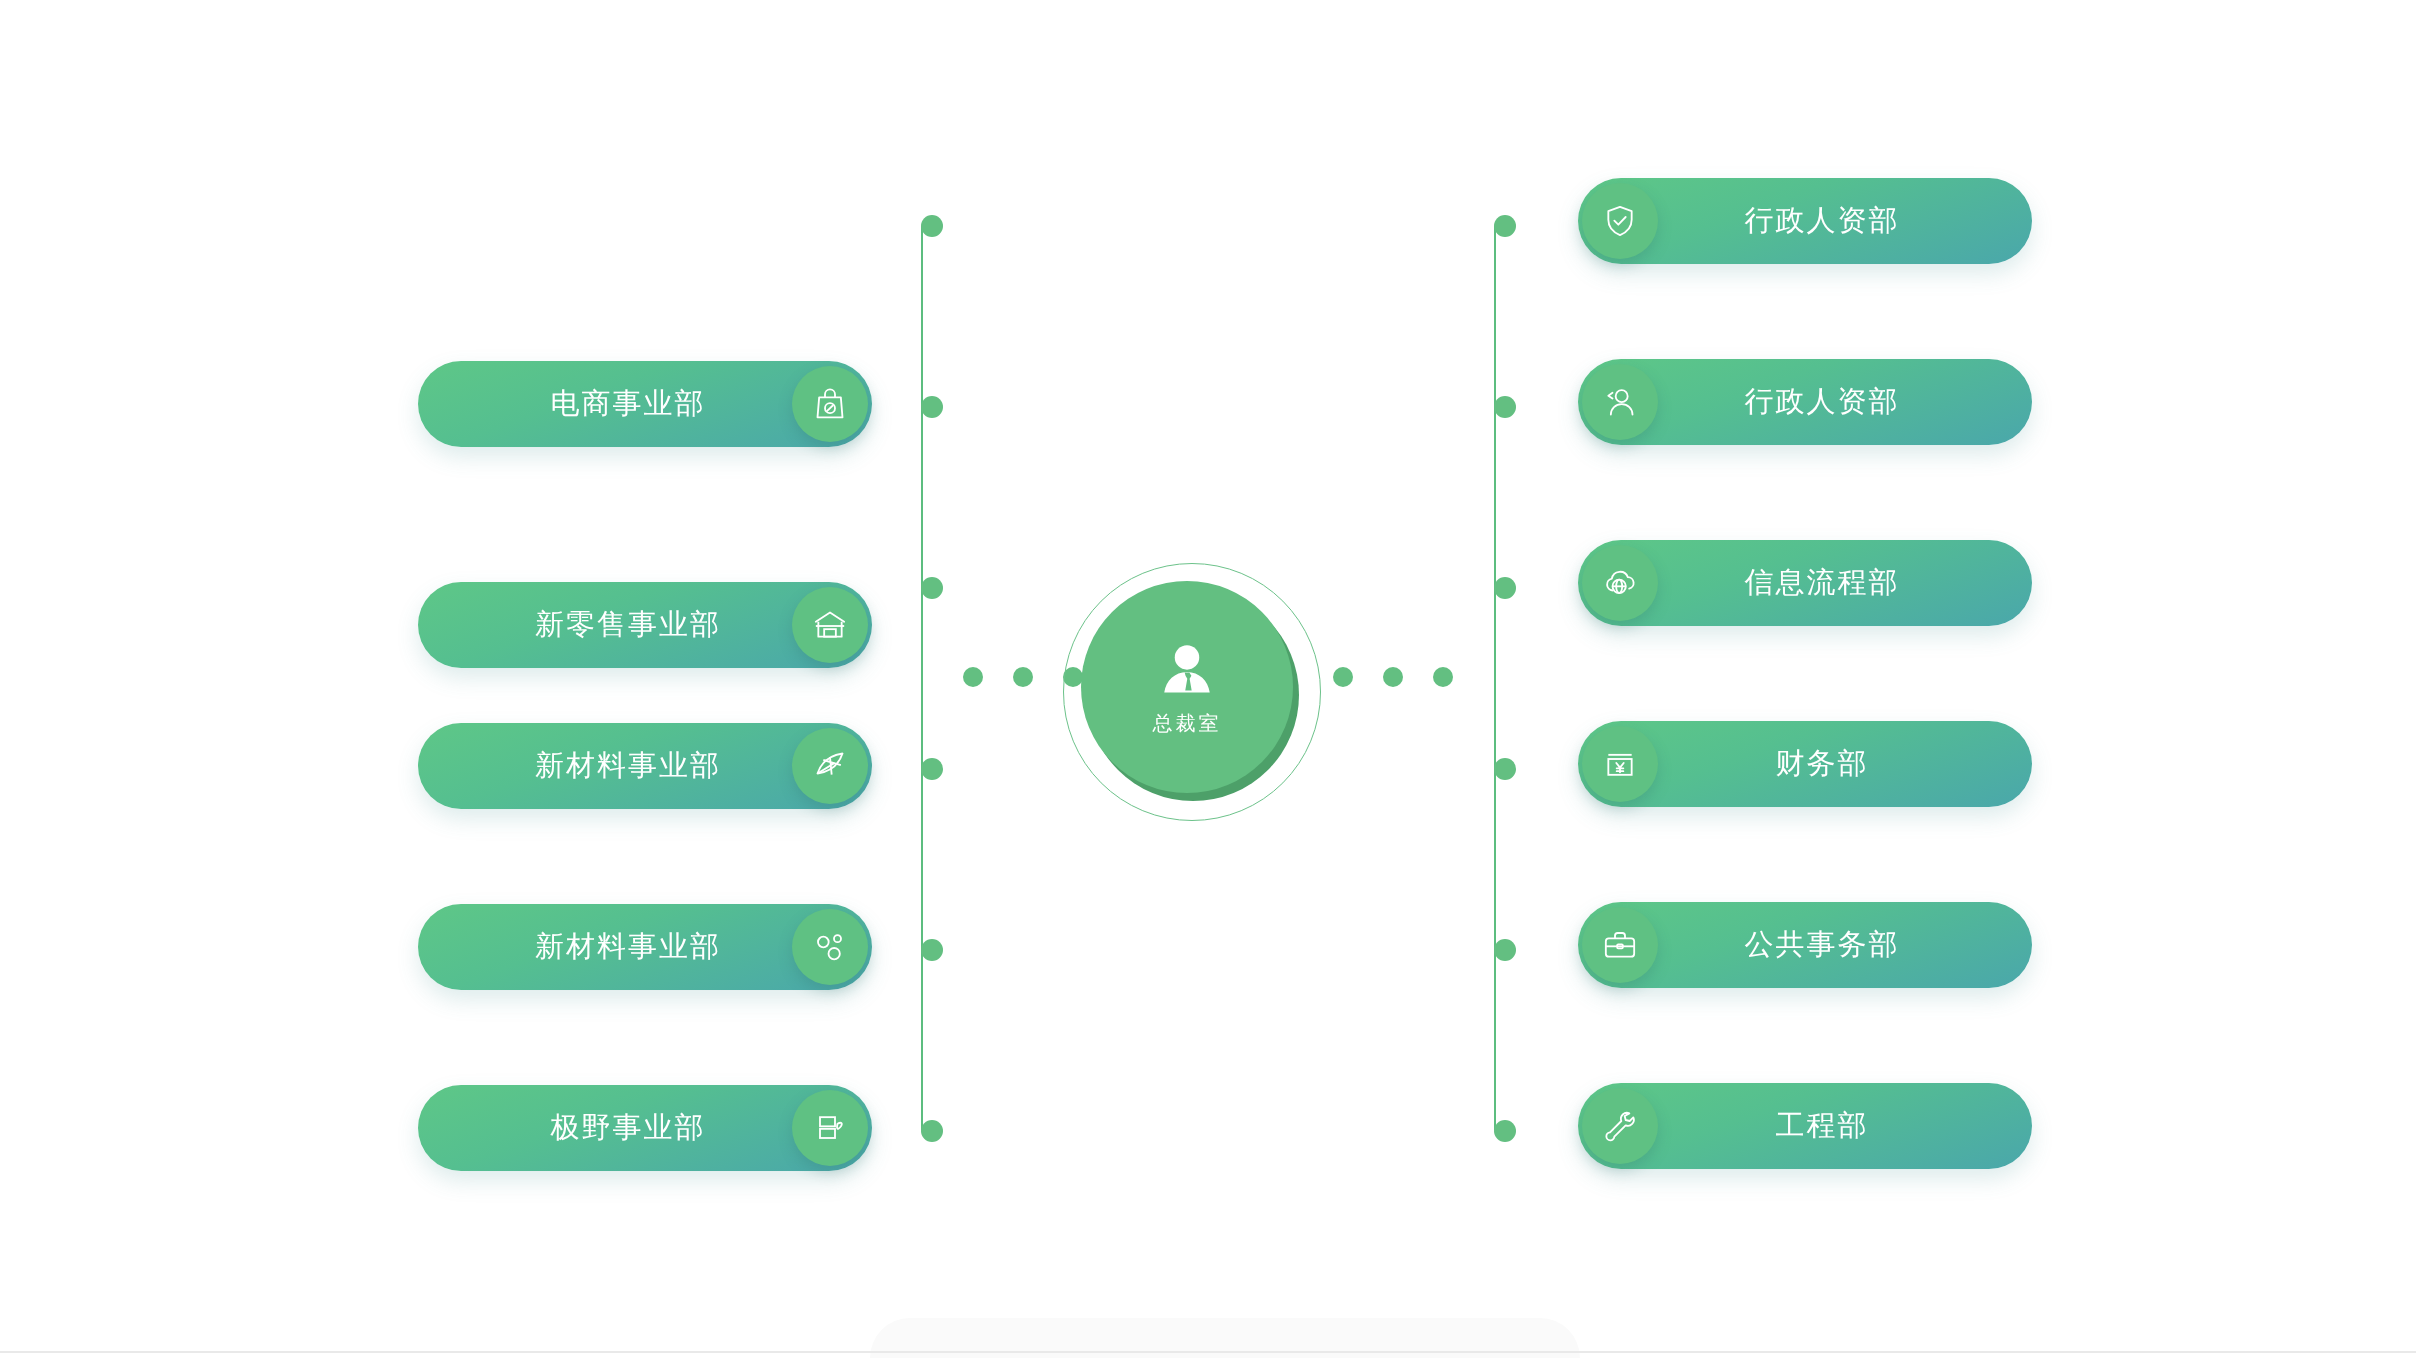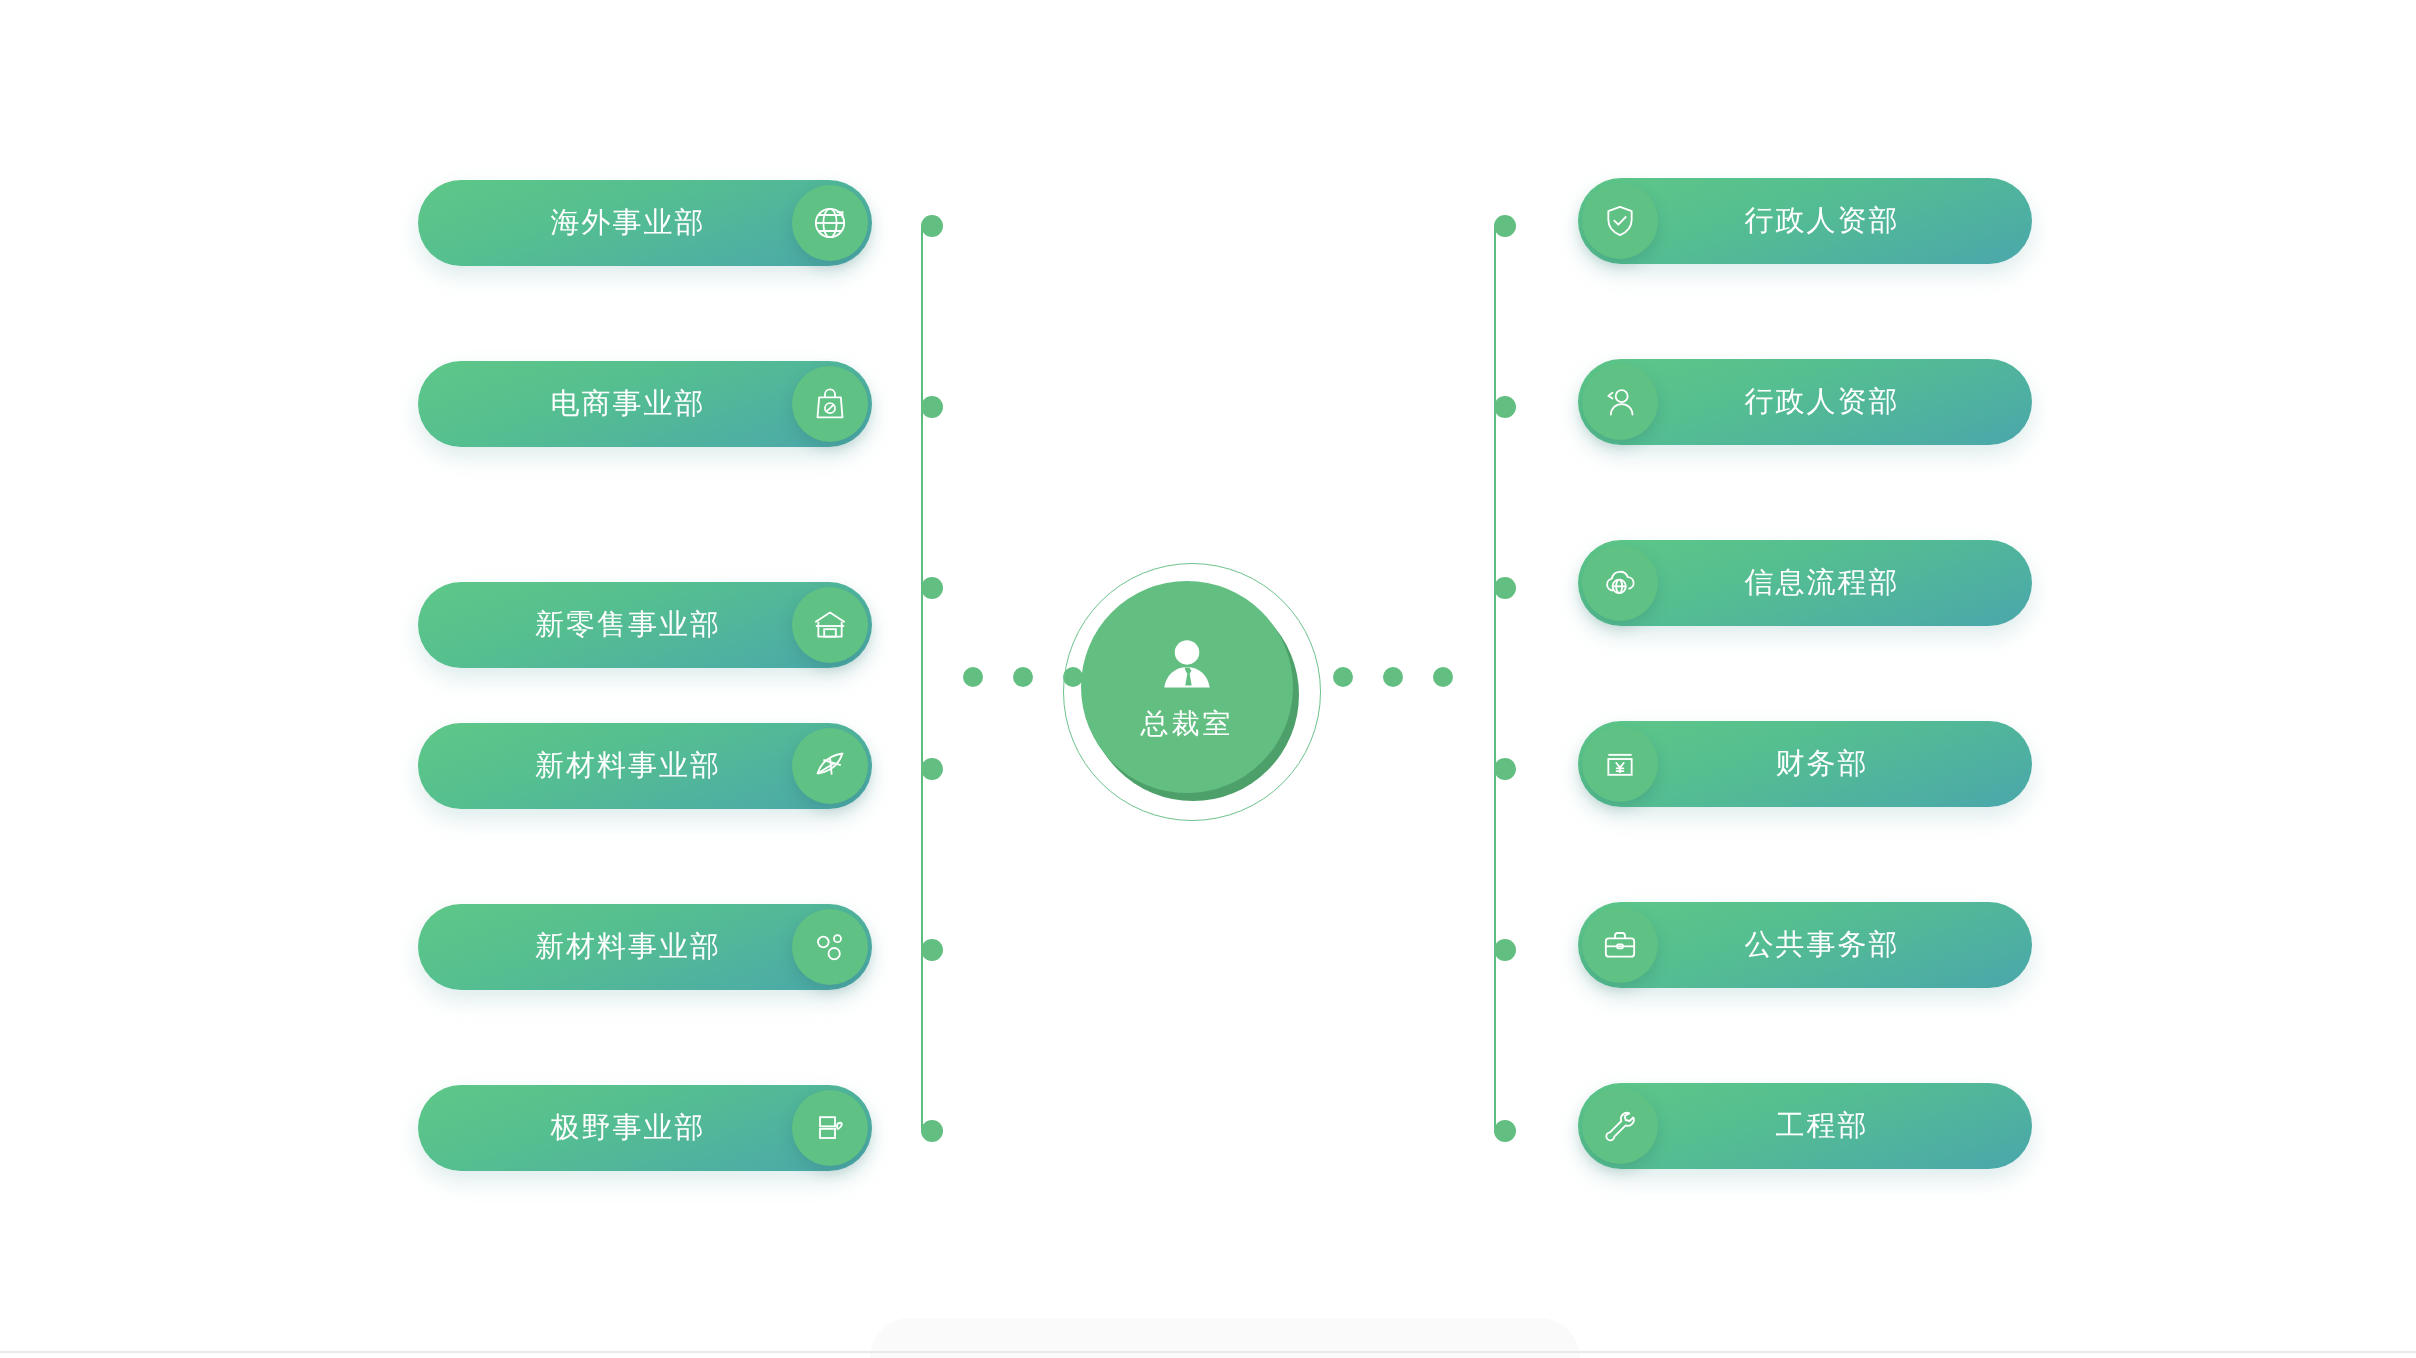--- a/index.html
+++ b/index.html
@@ -70,21 +70,21 @@
   .hub-shadow{
     position:absolute;left:24px;top:26px;width:212px;height:212px;
     border-radius:50%;background:#4da069;
   }
   .hub-core{
     position:absolute;left:18px;top:18px;width:212px;height:212px;
     border-radius:50%;background:#63bf81;
     display:flex;flex-direction:column;align-items:center;justify-content:center;
   }
   .hub-core svg{width:70px;height:70px;display:block;margin-bottom:2px;}
-  .hub-label{color:#fff;font-size:28px;letter-spacing:3px;margin-top:1px;}
+  .hub-label{color:#fff;font-size:20px;letter-spacing:3px;margin-top:1px;}
 </style>
 </head>
 <body>
 
 <div class="canvas">
 
   <div class="bottom-blob"></div>
   <div class="bottom-divider"></div>
 
   <div class="rail rail-left"></div>
@@ -104,32 +104,20 @@
   <div class="node-dot" style="left:1494px;top:939px;"></div>
   <div class="node-dot" style="left:1494px;top:1120px;"></div>
 
   <div class="hdot" style="left:963px;top:667px;"></div>
   <div class="hdot" style="left:1013px;top:667px;"></div>
   <div class="hdot" style="left:1063px;top:667px;"></div>
   <div class="hdot" style="left:1333px;top:667px;"></div>
   <div class="hdot" style="left:1383px;top:667px;"></div>
   <div class="hdot" style="left:1433px;top:667px;"></div>
 
-  <div class="pill left" style="left:418px;top:180px;">
-    <span class="pill-label">海外事业部</span>
-    <span class="badge">
-      <svg viewBox="0 0 24 24" fill="none" stroke="#fff" stroke-width="1.1">
-        <circle cx="12" cy="12" r="8.5"></circle>
-        <ellipse cx="12" cy="12" rx="4" ry="8.5"></ellipse>
-        <line x1="3.5" y1="12" x2="20.5" y2="12"></line>
-        <path d="M5 7.2h14M5 16.8h14"></path>
-        <path d="M16.5 5.5h3v3" stroke-linecap="round"></path>
-      </svg>
-    </span>
-  </div>
 
   <div class="pill left" style="left:418px;top:361px;">
     <span class="pill-label">电商事业部</span>
     <span class="badge">
       <svg viewBox="0 0 24 24" fill="none" stroke="#fff" stroke-width="1.1">
         <path d="M5.5 8h13l1 12h-15z" stroke-linejoin="round"></path>
         <path d="M9 8V6.2a3 3 0 0 1 6 0V8"></path>
         <circle cx="12" cy="14.5" r="3"></circle>
         <line x1="10" y1="16.4" x2="14" y2="12.6"></line>
       </svg>

